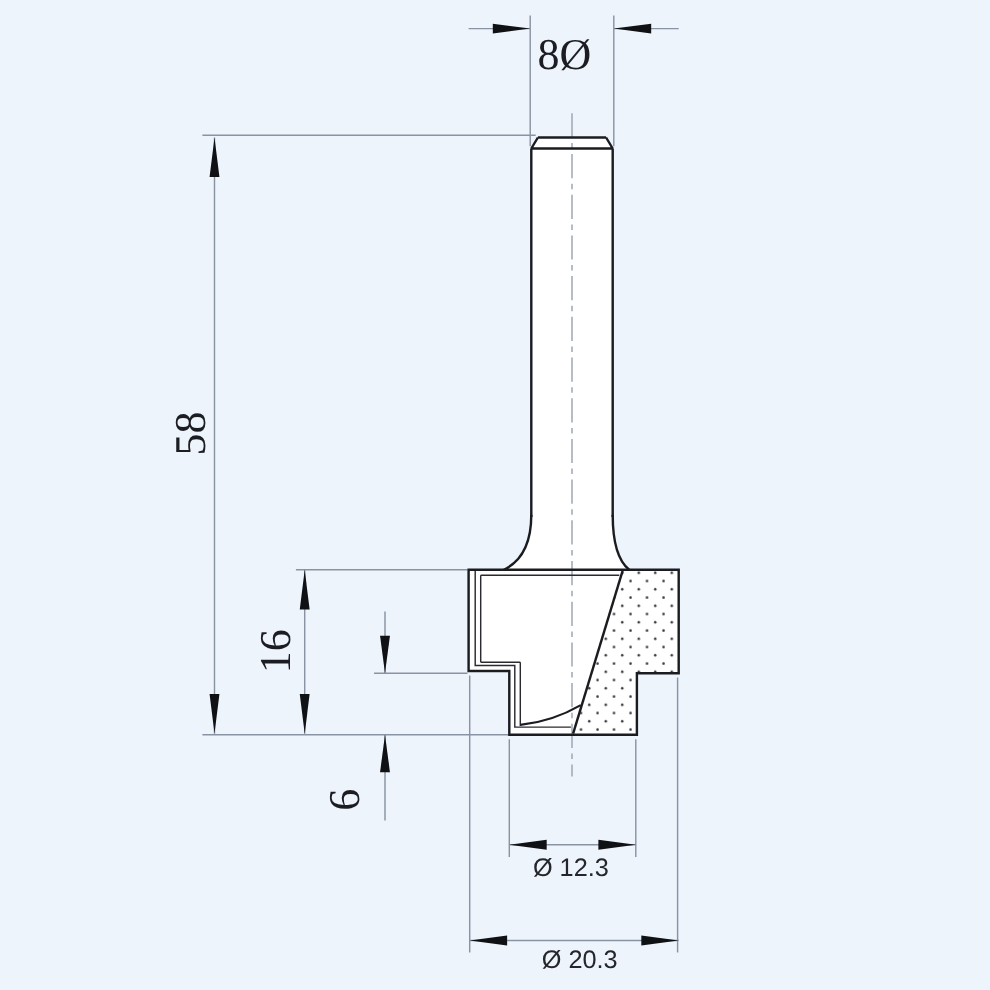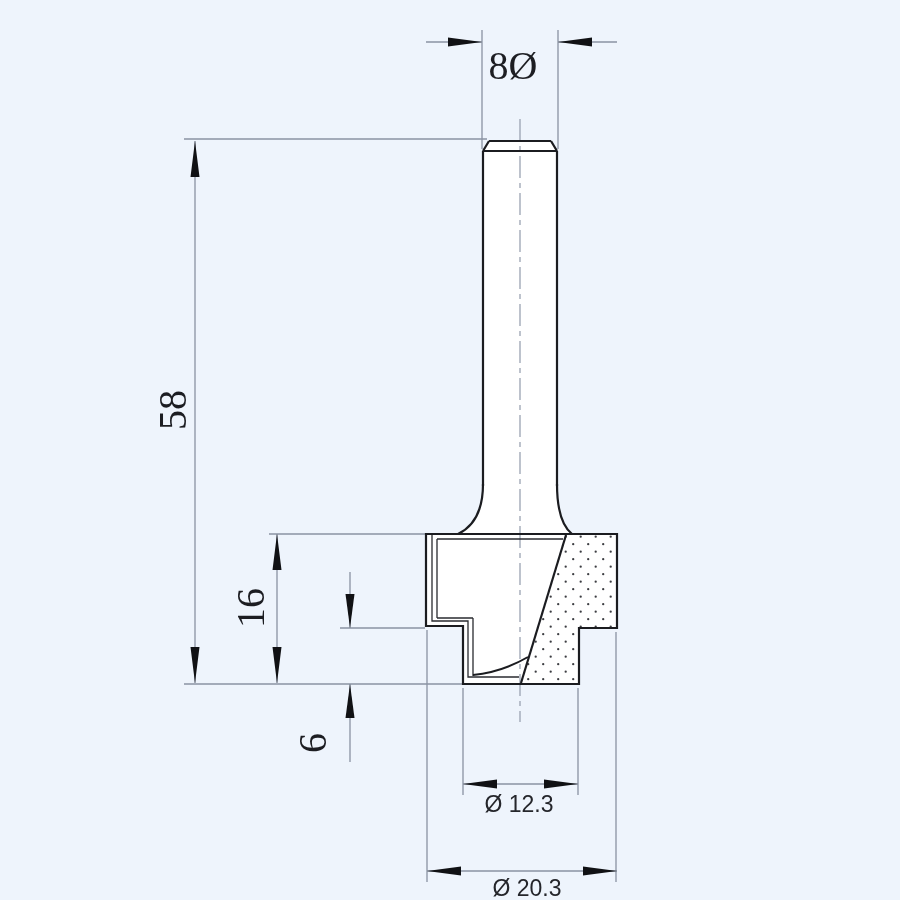--- a/index.html
+++ b/index.html
@@ -7,21 +7,20 @@
     padding: 0;
     width: 900px;
     height: 900px;
     background: #eef4fc;
     overflow: hidden;
   }
   .canvas {
     position: relative;
     width: 900px;
     height: 807px;
-    margin-top: 16px;
   }
   svg { display: block; }
   .dim-serif {
     font-family: "Liberation Serif", "DejaVu Serif", serif;
     font-size: 40px;
     fill: #1c1d22;
   }
   .dim-sans {
     font-family: "Liberation Sans", "DejaVu Sans", sans-serif;
     font-size: 23px;

